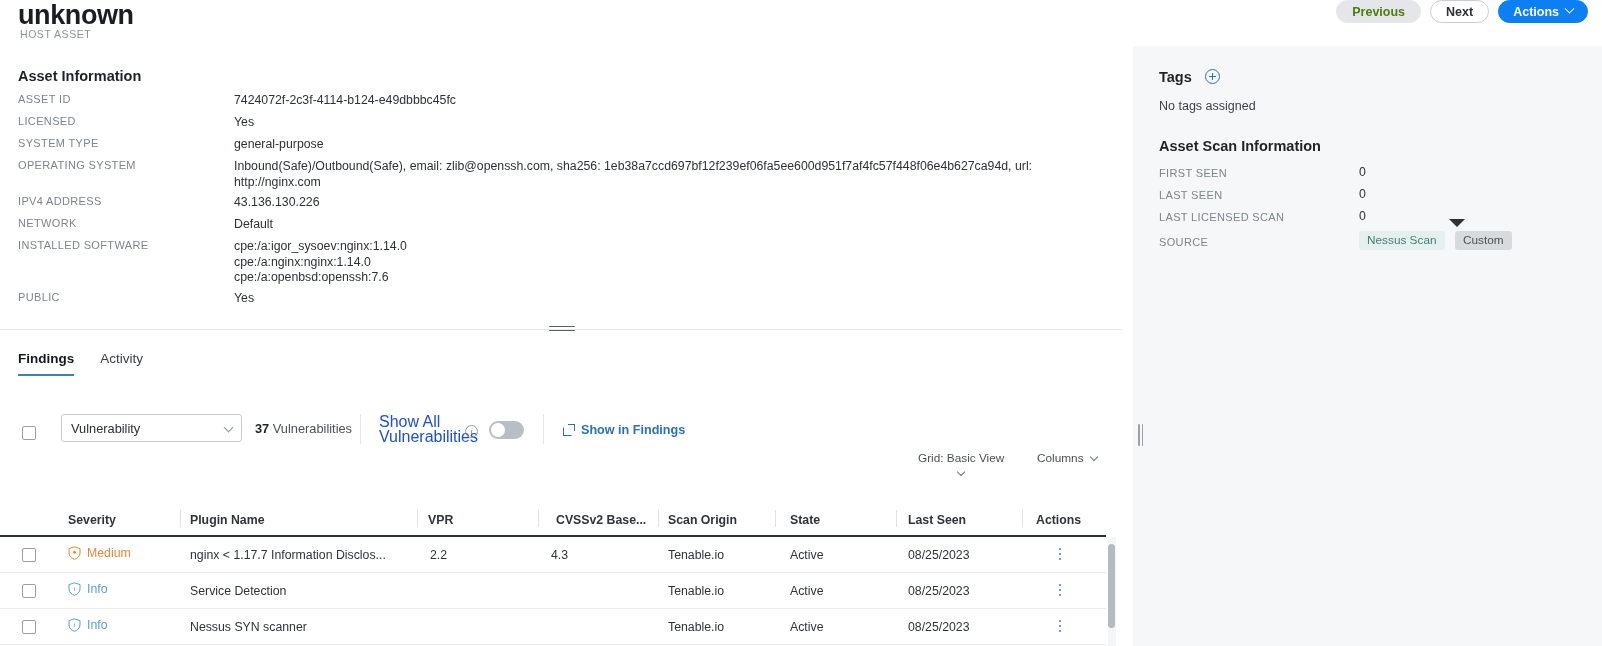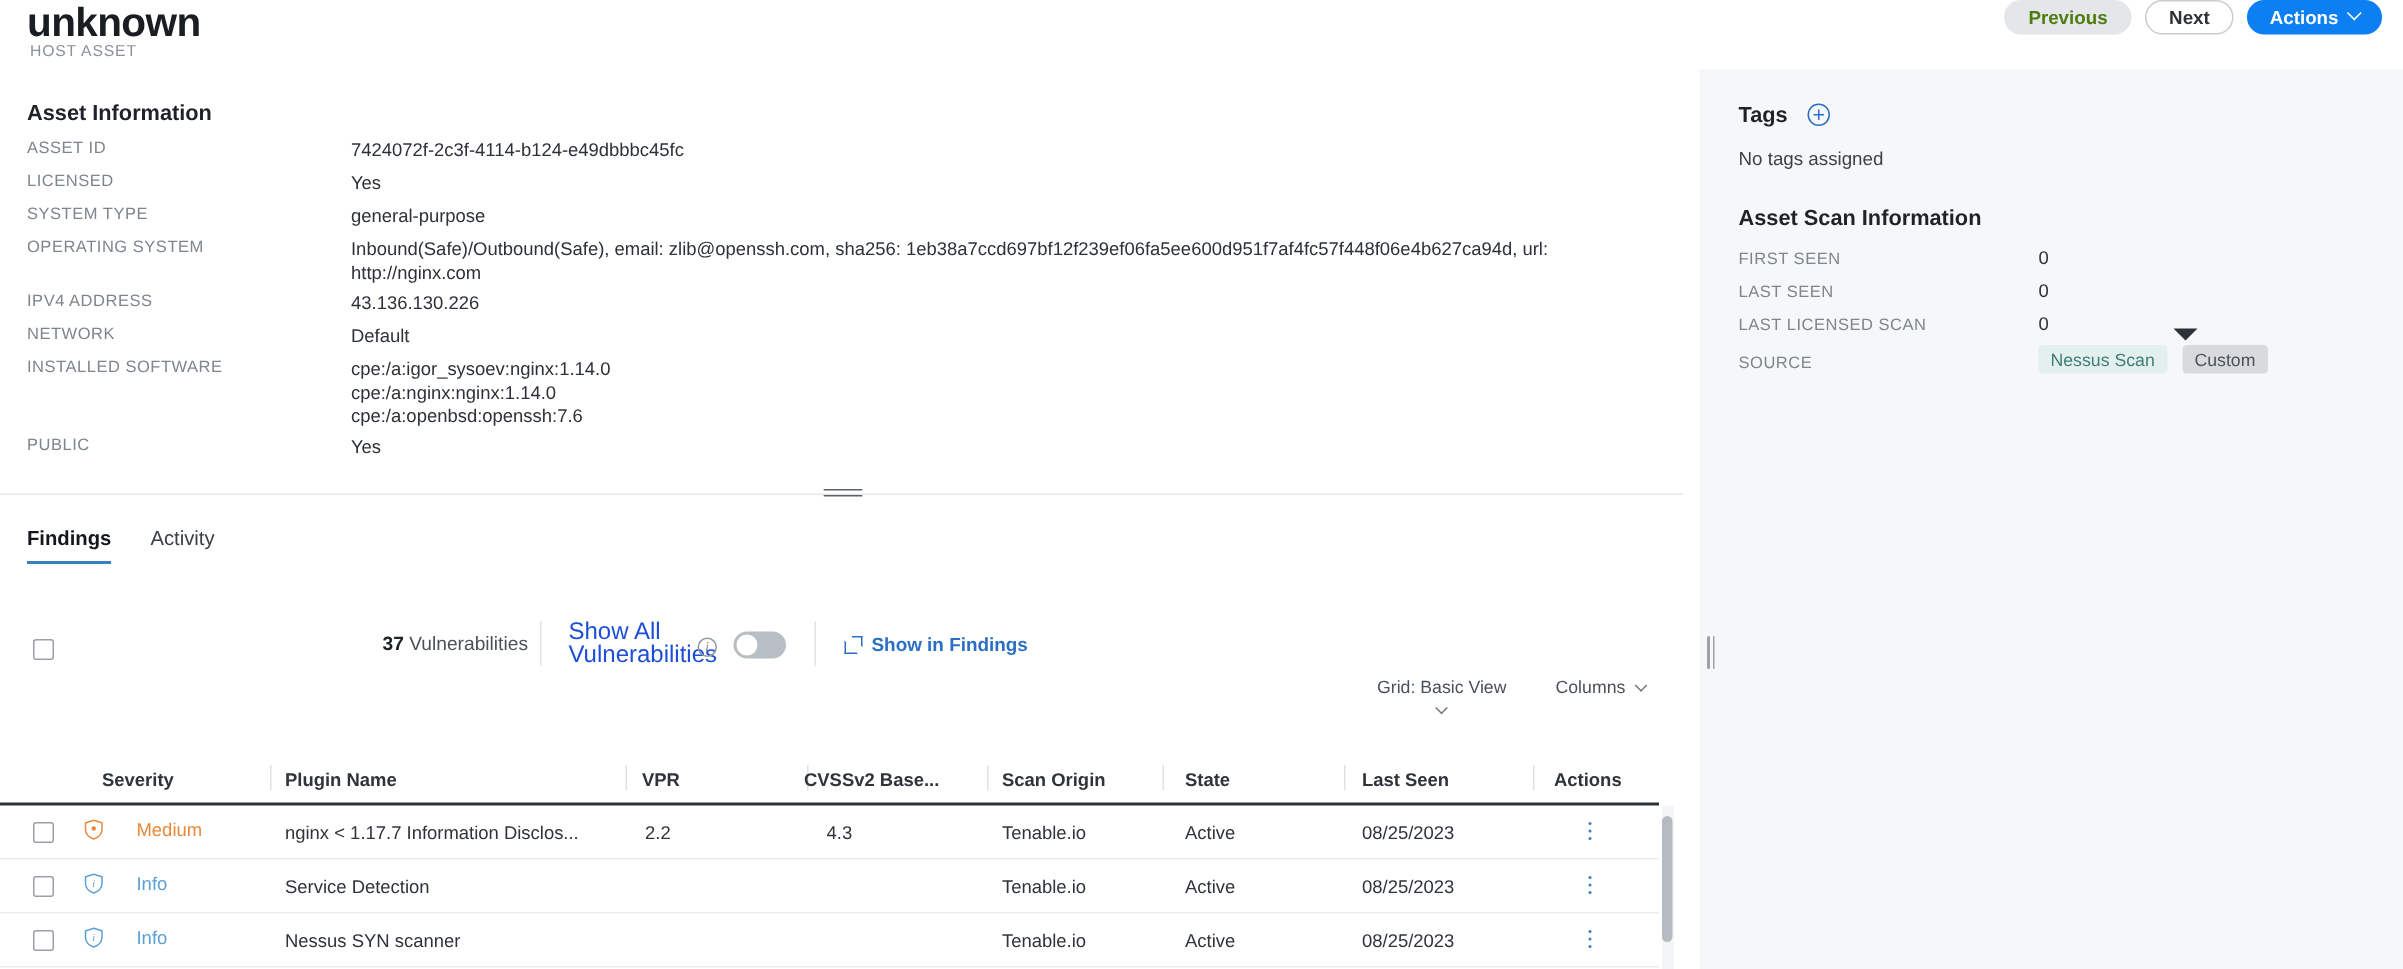--- a/index.html
+++ b/index.html
@@ -109,21 +109,21 @@
 
   
   .tablehead { position: absolute; left: 0; top: 462px; width: 1122px; height: 26px; }
   .thc { position: absolute; top: 5px; font-size: 12.3px; color: #2f343a; font-weight: 600;
          white-space: nowrap; cursor: pointer; }
   .thsep { position: absolute; top: 2px; width: 1px; height: 17px; background: #dfe2e5; }
   .thline { position: absolute; left: 0; top: 489px; width: 1106px; height: 1.5px; background: #2c3136; }
 
   .row { position: absolute; left: 0; width: 1106px; height: 36px; border-bottom: 1px solid #e9ebed; }
   .row .rcb { position: absolute; left: 22px; top: 11px; }
-  .sev { position: absolute; left: 56px; top: 9px; display: flex; align-items: center; gap: 22px;
+  .sev { position: absolute; left: 68px; top: 9px; display: flex; align-items: center; gap: 6px;
          font-size: 12.3px; }
   .shield { width: 13px; height: 14px; position: relative; display: inline-block; }
   .shield svg { display: block; }
   .cell { position: absolute; top: 11px; font-size: 12.3px; color: #2f343a; white-space: nowrap;
           overflow: hidden; }
   .kebab { position: absolute; top: 9px; left: 1053px; width: 14px; height: 16px;
            display: flex; flex-direction: column; align-items: center; justify-content: center;
            gap: 2.5px; cursor: pointer; }
   .kebab i { width: 2.6px; height: 2.6px; border-radius: 50%; background: #3c7fc0; display: block; }
 
@@ -229,20 +229,24 @@
     </div>
 
     <div class="tabs">
       <div class="tab active">Findings</div>
       <div class="tab">Activity</div>
     </div>
 
     <div class="toolbar">
       <span class="cbox" id="select-all-checkbox"></span>
 
+      <div class="select-wrap">
+        <span>Vulnerability</span>
+        <span class="select-caret"></span>
+      </div>
 
       <div class="vuln-count">
         <b>37</b>
         <span>Vulnerabilities</span>
       </div>
 
       <div class="tb-sep" style="left:360px"></div>
 
       <div class="showall">Show All Vulnerabilities</div>
       <div class="info-i">i</div>
@@ -271,21 +275,21 @@
     </div>
 
 
     <div class="tablehead">
       <div class="thc" style="left:68px">Severity</div>
       <div class="thsep" style="left:180px"></div>
       <div class="thc" style="left:190px">Plugin Name</div>
       <div class="thsep" style="left:417px"></div>
       <div class="thc" style="left:428px">VPR</div>
       <div class="thsep" style="left:538px"></div>
-      <div class="thc" style="left:536px">CVSSv2 Base...</div>
+      <div class="thc" style="left:556px">CVSSv2 Base...</div>
       <div class="thsep" style="left:658px"></div>
       <div class="thc" style="left:668px">Scan Origin</div>
       <div class="thsep" style="left:775px"></div>
       <div class="thc" style="left:790px">State</div>
       <div class="thsep" style="left:896px"></div>
       <div class="thc" style="left:908px">Last Seen</div>
       <div class="thsep" style="left:1022px"></div>
       <div class="thc" style="left:1036px">Actions</div>
     </div>
     <div class="thline"></div>

